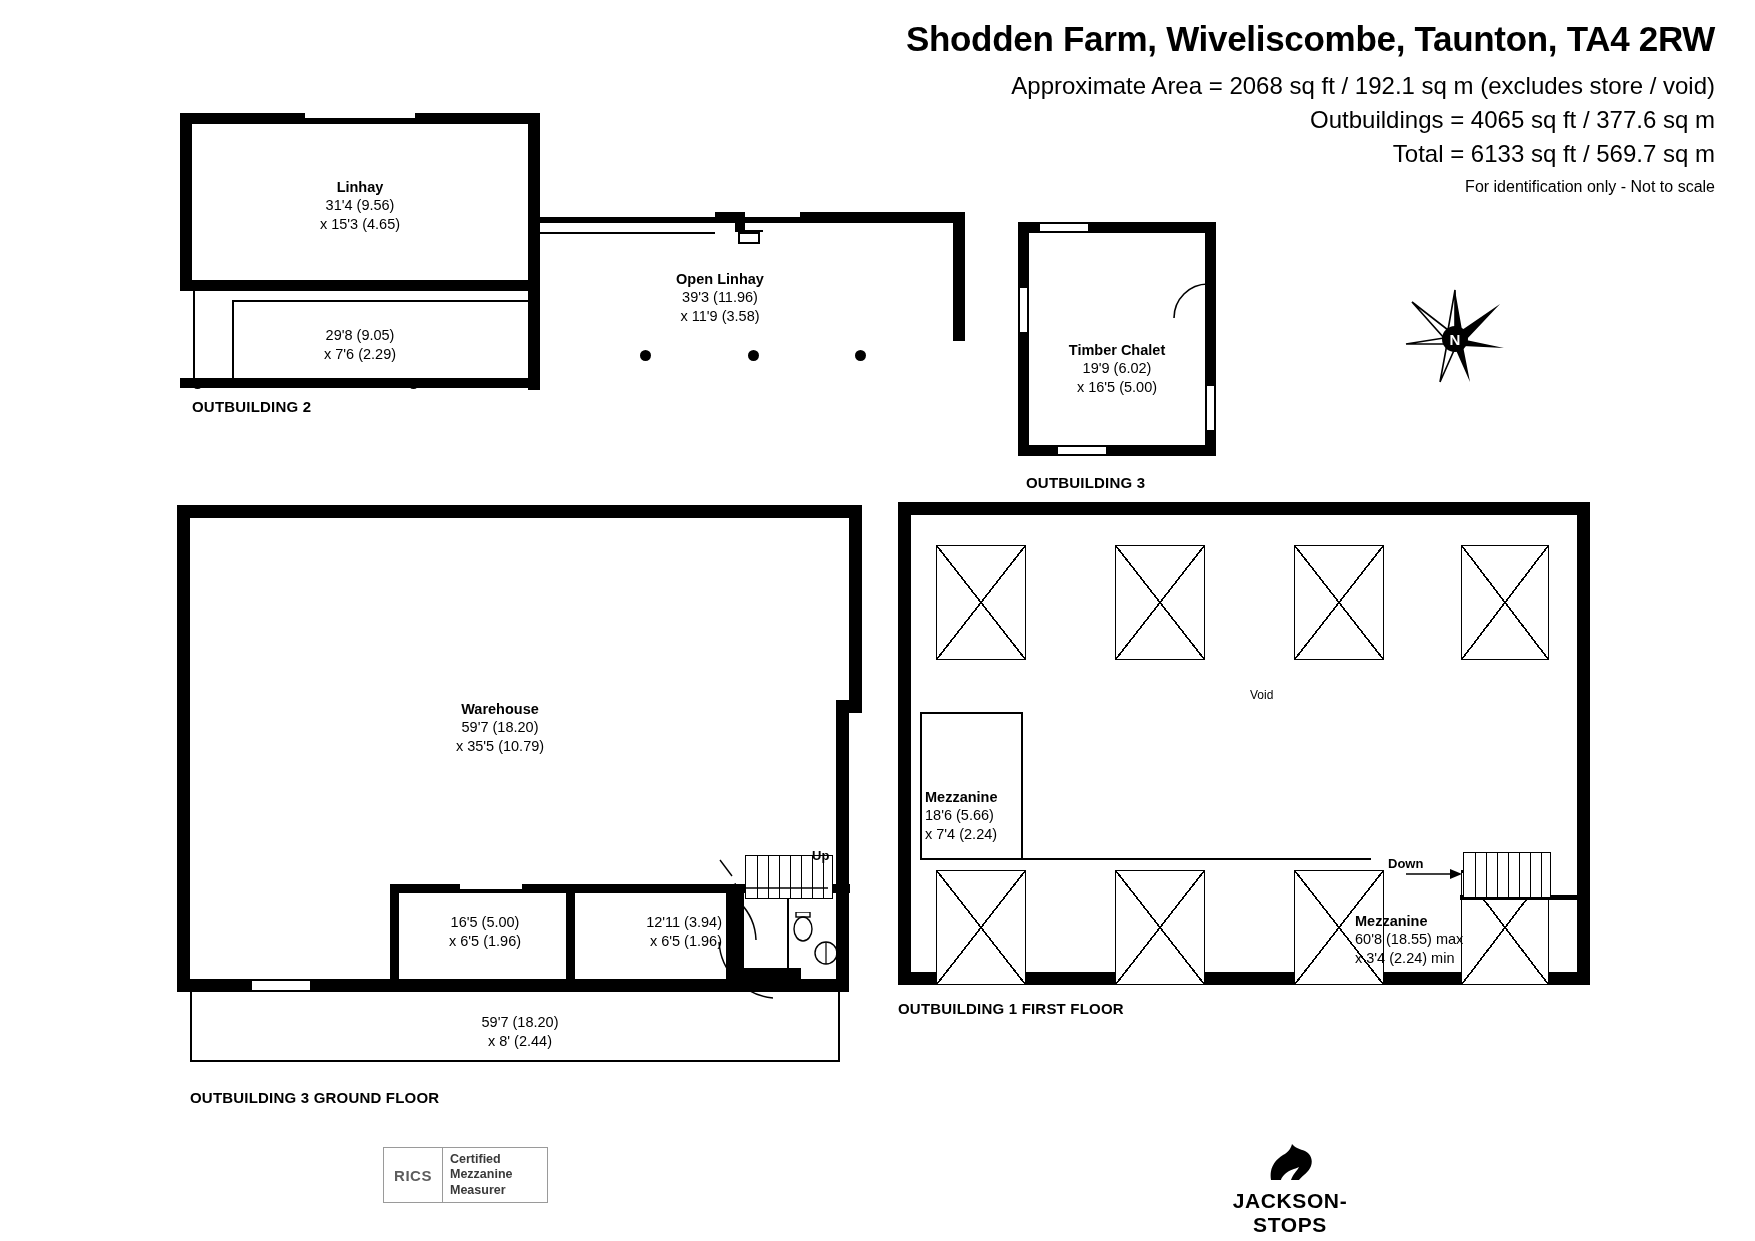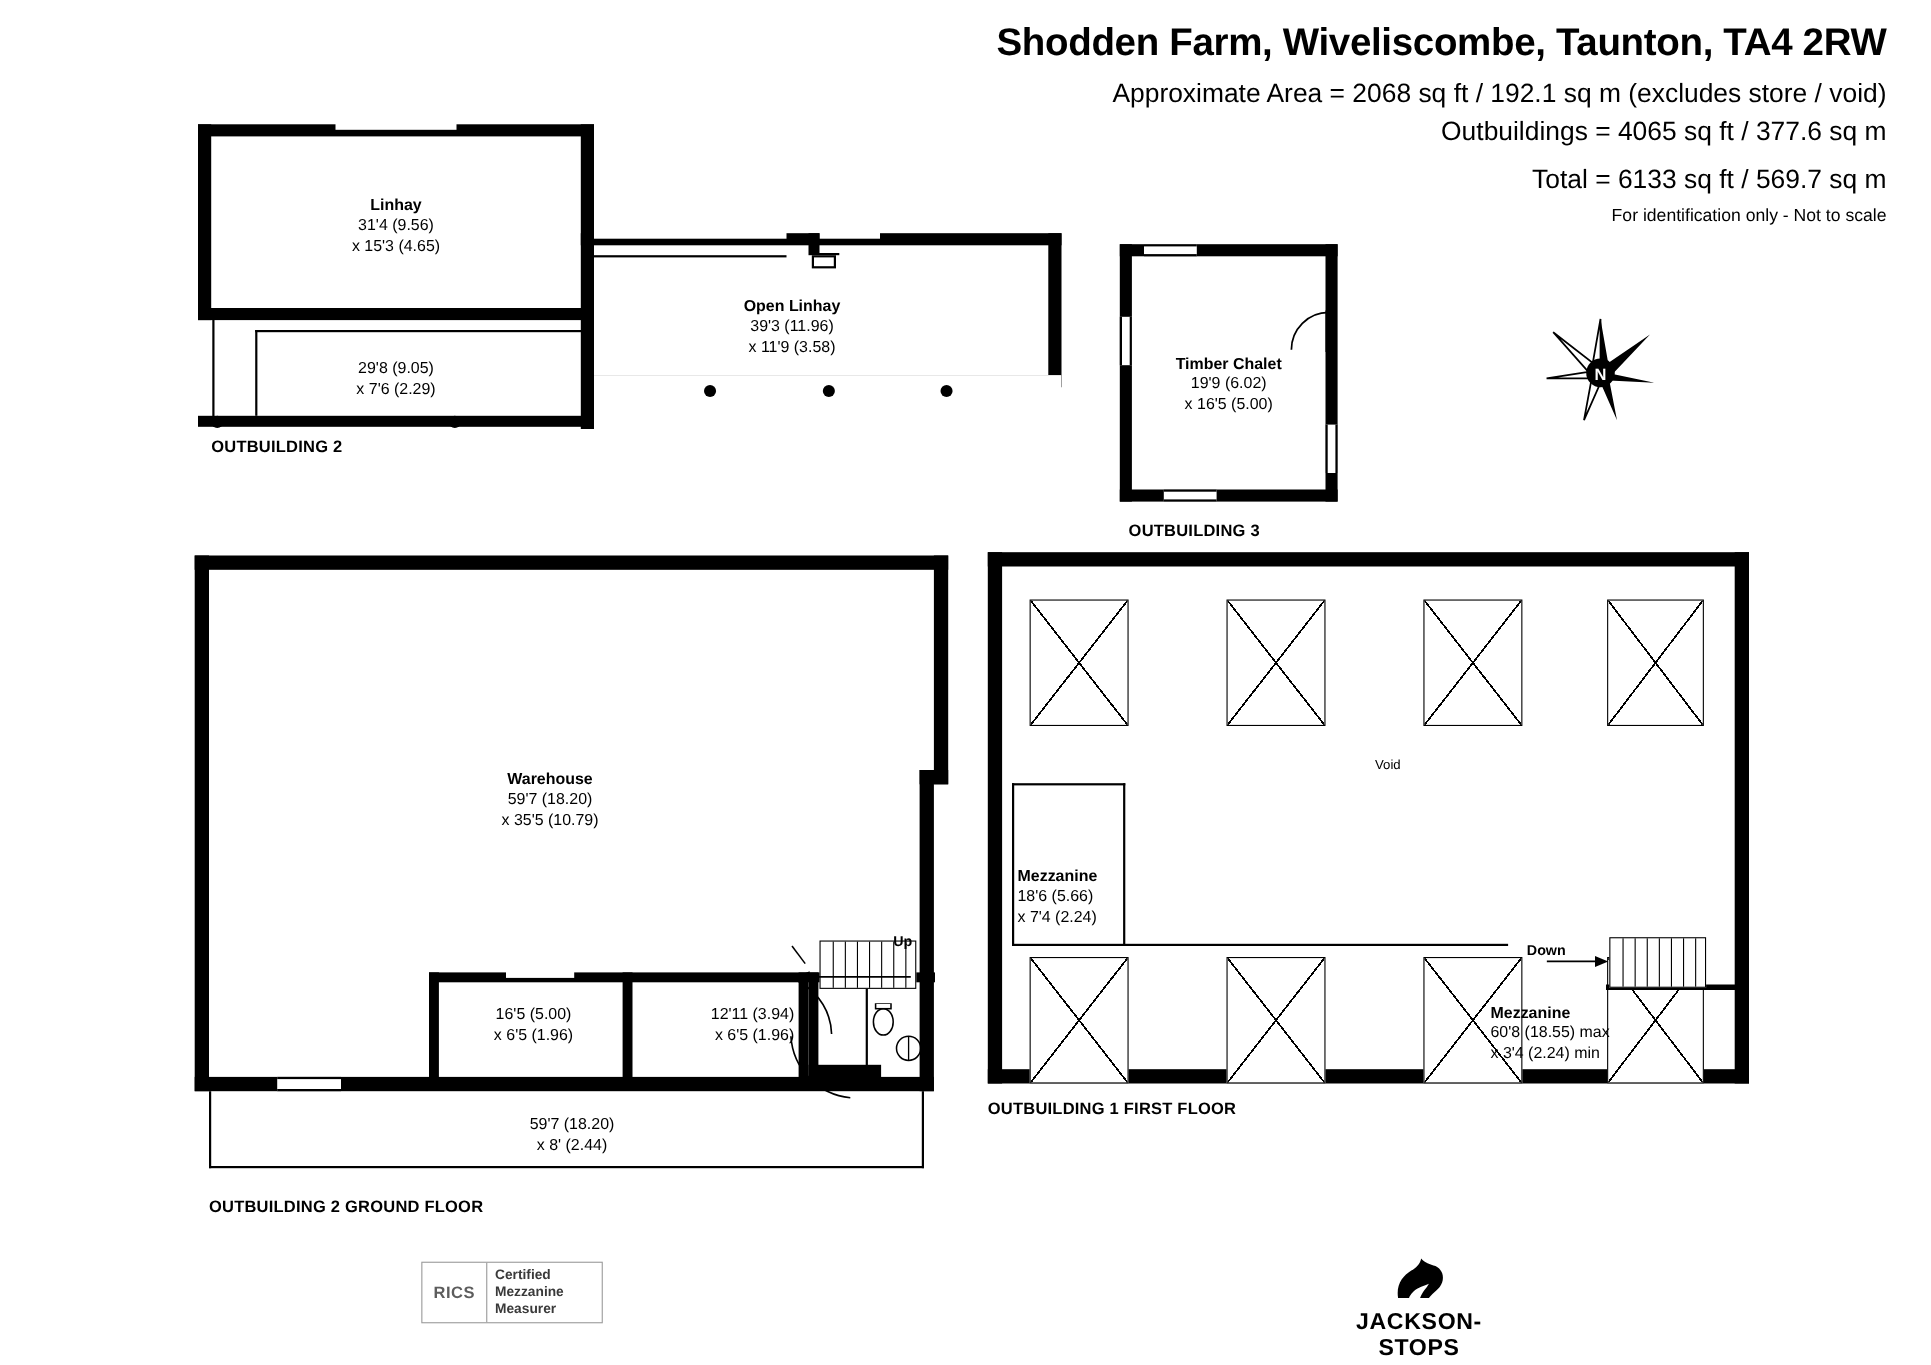--- a/index.html
+++ b/index.html
@@ -200,21 +200,21 @@
 </style>
 </head>
 <body>
 
 <div class="page">
 
   <div class="header">
     <div class="title">Shodden Farm, Wiveliscombe, Taunton, TA4 2RW</div>
     <div class="subline">Approximate Area = 2068 sq ft / 192.1 sq m (excludes store / void)</div>
     <div class="subline" style="margin-top:2px">Outbuildings = 4065 sq ft / 377.6 sq m</div>
-    <div class="subline" style="margin-top:12px">Total = 6133 sq ft / 569.7 sq m</div>
+    <div class="subline" style="margin-top:2px">Total = 6133 sq ft / 569.7 sq m</div>
     <div class="notescale">For identification only - Not to scale</div>
   </div>
 
   <div class="compass">
     <svg viewBox="0 0 110 110" width="110" height="110">
       <polygon points="55,8 62,48 100,22 66,58 104,66 63,64 70,100 55,66" fill="#000"></polygon>
       <polygon points="55,8 48,48 12,20 44,56 6,62 47,62 40,100 55,66" fill="#fff" stroke="#000" stroke-width="1.6"></polygon>
       <circle cx="55" cy="57" r="13" fill="#000"></circle>
       <text x="55" y="63" font-size="15" font-weight="bold" fill="#fff" text-anchor="middle" font-family="Liberation Sans, sans-serif">N</text>
     </svg>
@@ -282,21 +282,21 @@
     <div class="wall" style="left:1205px; top:222px; width:11px; height:234px;"></div>
     <div class="win-v" style="left:1205px; top:386px; width:11px; height:44px;"></div>
     <div class="wall" style="left:1018px; top:445px; width:198px; height:11px;"></div>
     <div class="win" style="left:1058px; top:445px; width:48px; height:11px;"></div>
 
     <svg style="position:absolute; left:1172px; top:282px;" width="42" height="46">
       <path d="M36 2 A34 34 0 0 0 2 36" fill="none" stroke="#000" stroke-width="1.6"></path>
       <rect x="33" y="0" width="7" height="38" fill="#000"></rect>
     </svg>
 
-    <div class="roomlabel" style="left:1032px; top:322px; width:170px;">
+    <div class="roomlabel" style="left:1032px; top:341px; width:170px;">
       <b>Timber Chalet</b><br>
       <span>19'9 (6.02)</span><br>
       <span>x 16'5 (5.00)</span>
     </div>
 
     <div class="blocklabel" style="left:1026px; top:474px;">OUTBUILDING 3</div>
   </div>
 
   <div>
 
@@ -365,21 +365,21 @@
     <div class="smalltext" style="left:812px; top:848px; font-weight:bold;">Up</div>
 
     <div class="thinline" style="left:190px; top:992px; width:2px; height:70px;"></div>
     <div class="thinline" style="left:190px; top:1060px; width:650px; height:2px;"></div>
     <div class="thinline" style="left:838px; top:992px; width:2px; height:70px;"></div>
     <div class="dim" style="left:440px; top:1013px; width:160px;">
       <span>59'7 (18.20)</span><br>
       <span>x 8' (2.44)</span>
     </div>
 
-    <div class="blocklabel" style="left:190px; top:1089px;">OUTBUILDING 2 GROUND FLOOR</div>
+    <div class="blocklabel" style="left:190px; top:1089px;">OUTBUILDING 3 GROUND FLOOR</div>
   </div>
 
   <div>
 
     <div class="wall" style="left:898px; top:502px; width:692px; height:13px;"></div>
     <div class="wall" style="left:898px; top:502px; width:13px; height:483px;"></div>
     <div class="wall" style="left:1577px; top:502px; width:13px; height:483px;"></div>
     <div class="wall" style="left:898px; top:972px; width:692px; height:13px;"></div>
 
     <div class="cross" style="left:936px; top:545px; width:90px; height:115px;"></div>

